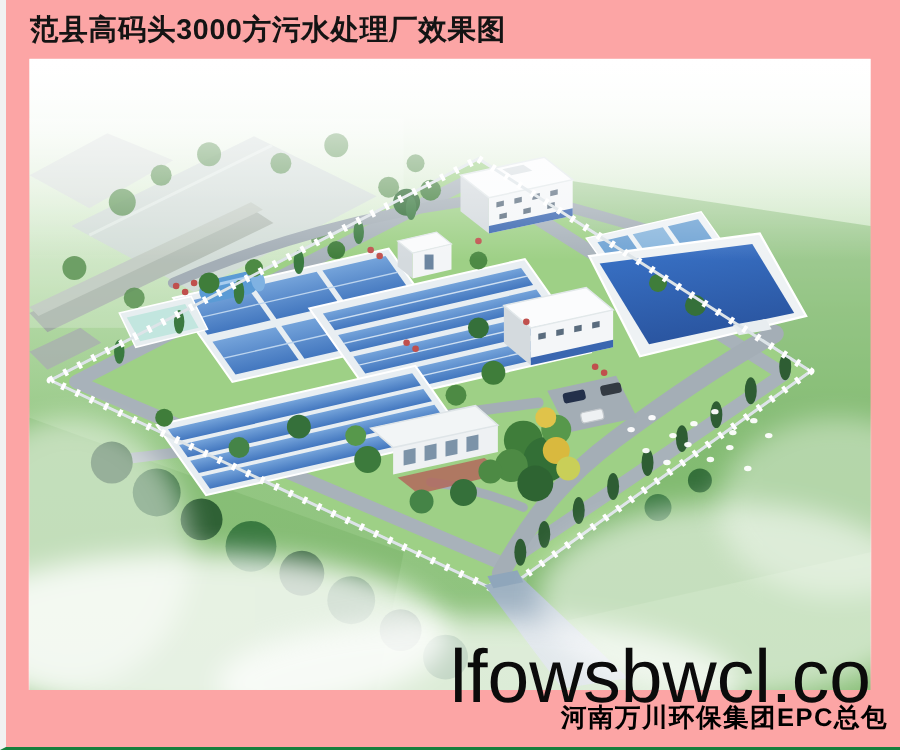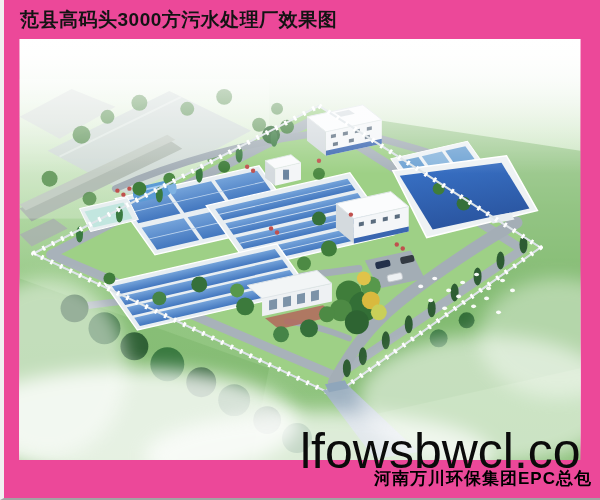--- a/index.html
+++ b/index.html
@@ -1,19 +1,19 @@
 <!DOCTYPE html>
 <html><head>
 <meta charset="utf-8">
 <style>
   html,body{margin:0;padding:0;}
   body{width:600px;height:500px;overflow:hidden;background:#ffffff;
        font-family:"Liberation Sans","DejaVu Sans",sans-serif;}
-  .page{position:relative;width:600px;height:500px;background:#ec4899;overflow:hidden;
-        border-left:4px solid #f1f1f1;border-bottom:2px solid #a3a3a3;box-sizing:border-box;}
+  .page{position:relative;width:600px;height:500px;background:#fca5a5;overflow:hidden;
+        border-left:4px solid #f1f1f1;border-bottom:2px solid #15803d;box-sizing:border-box;}
   .title{position:absolute;left:16px;top:7px;font-size:19px;font-weight:bold;color:#141414;
          letter-spacing:0.5px;white-space:nowrap;}
   .photo{position:absolute;left:15px;top:39px;width:562px;height:421px;overflow:hidden;}
   .photo svg{display:block;}
   .watermark{position:absolute;left:296px;top:426px;font-size:50px;color:#0b0b0b;
              white-space:nowrap;letter-spacing:0px;font-weight:400;line-height:1;text-align:center;}
   .caption{position:absolute;right:8px;top:467px;font-size:17px;font-weight:bold;color:#000;
            letter-spacing:1px;white-space:nowrap;}
 </style>
 </head>

